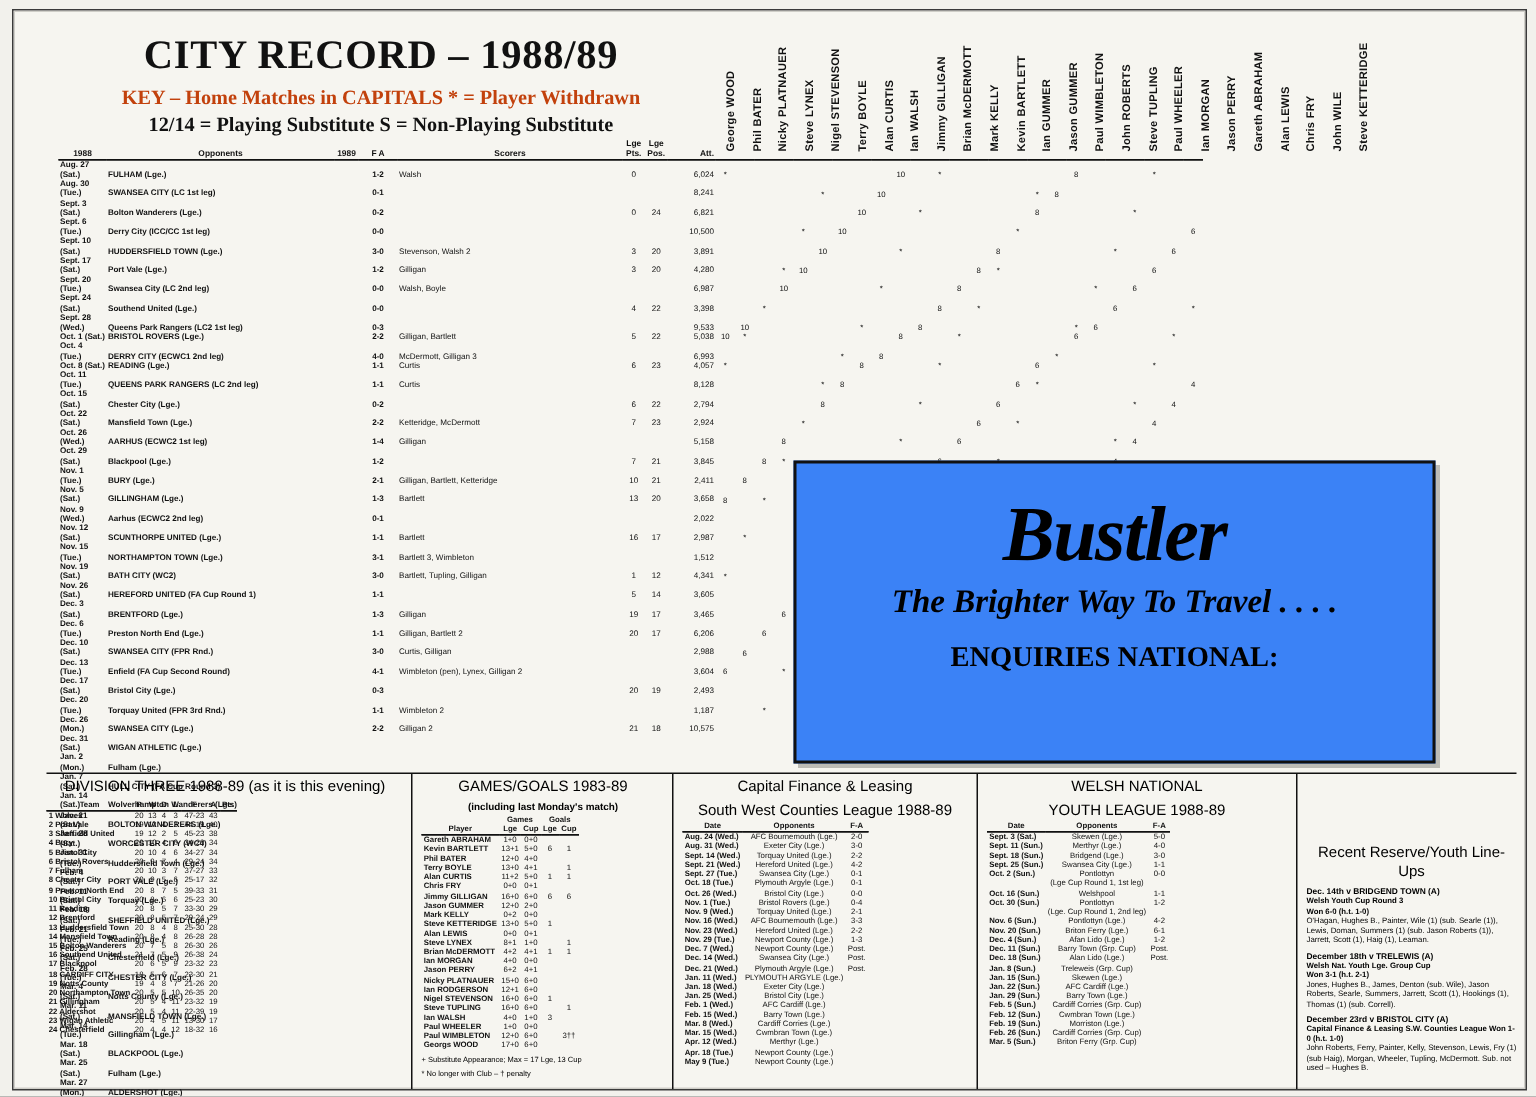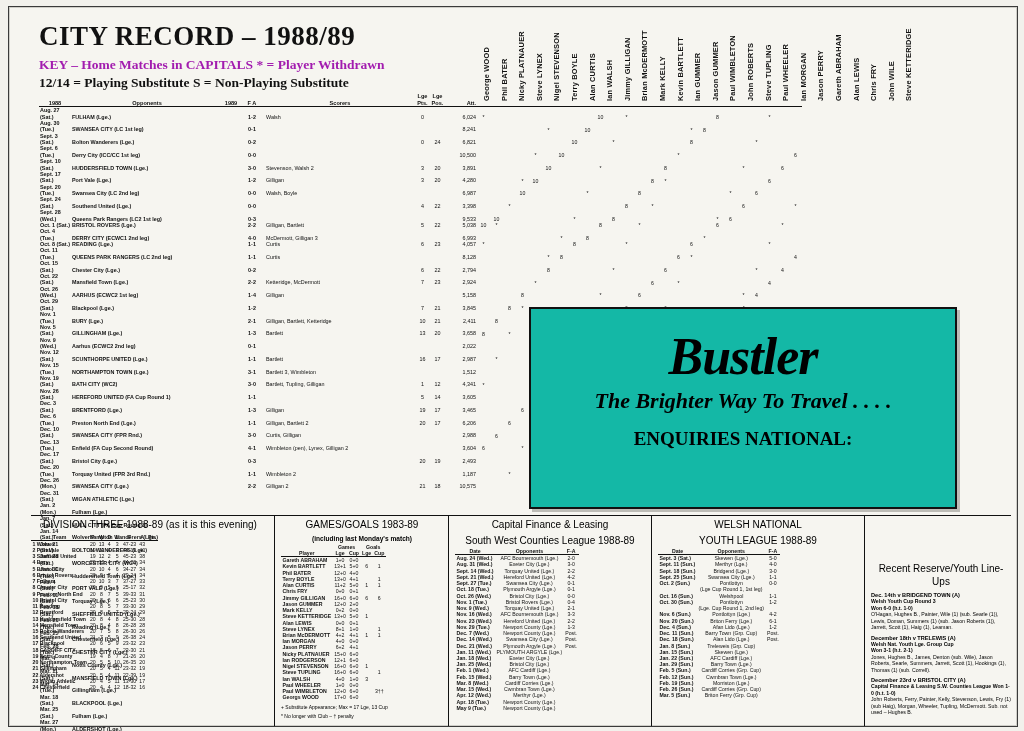--- a/index.html
+++ b/index.html
@@ -9,23 +9,23 @@
     background:#f2f1ec;
     overflow:hidden;
   }
   .sheet{
     position:absolute;left:8px;top:6px;width:1008px;height:719px;
     background:#f6f5f0;
     border:1px solid #3a3a3a;
     box-shadow:0 0 0 1px #cfcec8 inset;
   }
   
-  .hdr{position:absolute;left:30px;top:14px;width:430px;}
+  .hdr{position:absolute;left:30px;top:14px;width:430px;text-align:center;}
   .title{font-family:"Liberation Serif", serif;font-weight:bold;font-size:27px;letter-spacing:.5px;color:#111;}
-  .keyline{font-family:"Liberation Serif", serif;font-weight:bold;font-size:13.5px;margin-top:5px;color:#a21caf;}
+  .keyline{font-family:"Liberation Serif", serif;font-weight:bold;font-size:13.5px;margin-top:5px;color:#c2410c;}
   .keyline2{font-family:"Liberation Serif", serif;font-weight:bold;font-size:13.5px;margin-top:2px;color:#111;}
   
   .players{position:absolute;left:478px;top:8px;height:86px;width:445px;}
   .pname{
     position:absolute;bottom:0;
     transform:rotate(-90deg);transform-origin:left bottom;
     font-size:7.4px;font-weight:bold;white-space:nowrap;color:#111;
     letter-spacing:.2px;
   }
   
@@ -37,21 +37,21 @@
   .copp{width:150px;font-weight:bold;}
   .c89{width:14px;text-align:center;}
   .cfa{width:24px;text-align:center;font-weight:bold;}
   .cscorers{width:148px;}
   .clge{width:13px;text-align:center;}
   .catt{width:30px;text-align:right;}
   .pl{width:11px;text-align:center;font-size:5.2px;}
   
   .ad{
     position:absolute;left:520px;top:300px;width:424px;height:198px;
-    background:#14b8a6;border:2px solid #111;
+    background:#3b82f6;border:2px solid #111;
     box-shadow:3px 3px 0 #bdbcb6;
     text-align:center;
   }
   .ad .b1{font-family:"Liberation Serif", serif;font-style:italic;font-weight:bold;font-size:52px;margin-top:18px;letter-spacing:-1px;}
   .ad .b2{font-family:"Liberation Serif", serif;font-style:italic;font-weight:bold;font-size:22px;margin-top:2px;}
   .ad .b3{font-family:"Liberation Serif", serif;font-weight:bold;font-size:19px;margin-top:14px;}
   .ad .b4{font-family:"Liberation Serif", serif;font-weight:bold;font-size:22px;margin-top:1px;}
   
   .bottom{position:absolute;left:22px;top:508px;width:980px;height:210px;border-top:1px solid #111;}
   .panel{position:absolute;top:0;height:210px;}

